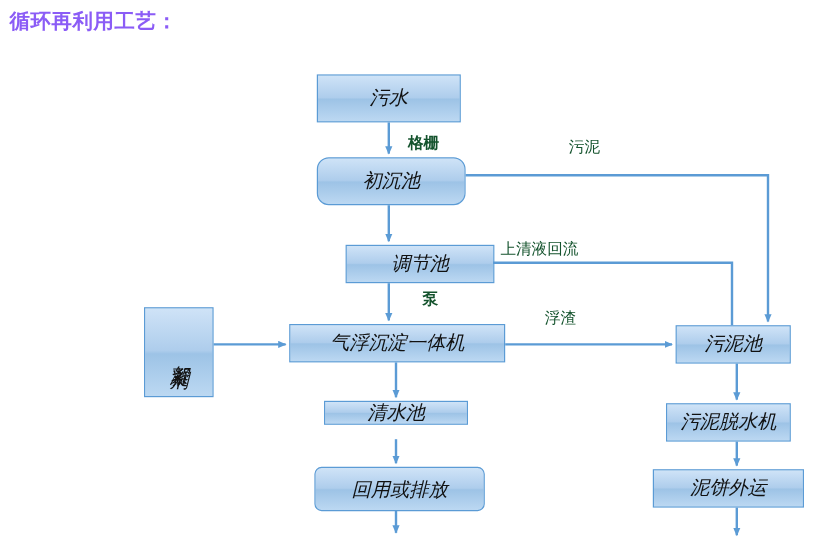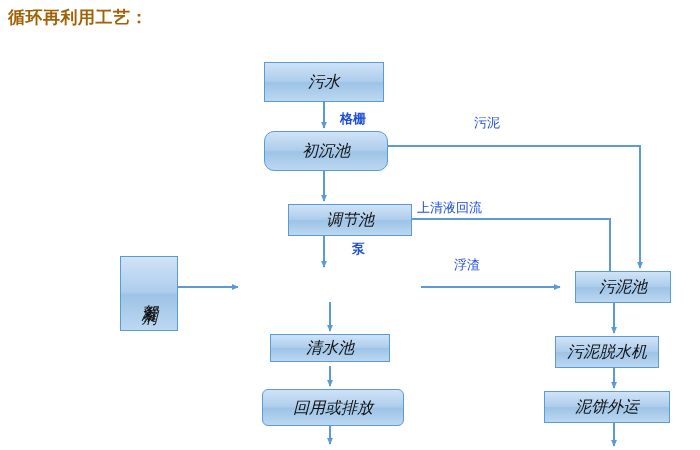--- a/index.html
+++ b/index.html
@@ -16,21 +16,21 @@
     height: 450px;
     background: #ffffff;
     overflow: hidden;
   }
   #title {
     position: absolute;
     left: 8px;
     top: 6px;
     font-size: 17px;
     font-weight: bold;
-    color: #a16207;
+    color: #8b5cf6;
     letter-spacing: 0.5px;
     white-space: nowrap;
   }
   svg.edges {
     position: absolute;
     left: 0;
     top: 0;
     width: 700px;
     height: 450px;
     pointer-events: none;
@@ -56,21 +56,21 @@
     letter-spacing: 2px;
     line-height: 1.15;
   }
   .node.big {
     font-size: 16px;
   }
   .edge-label {
     position: absolute;
     font-size: 13px;
     font-weight: bold;
-    color: #1d4ed8;
+    color: #14532d;
     white-space: nowrap;
     font-family: Liberation Serif, serif;
   }
   .edge-label.normal {
     font-weight: normal;
   }
 </style>
 </head>
 <body>
 
@@ -116,24 +116,25 @@
   </svg>
 
   <div class="node" style="left:264px; top:62px;  width:120px; height:40px;">污水</div>
 
   <div class="node" style="left:264px; top:131px; width:124px; height:40px;border-radius:10px;">初沉池</div>
 
   <div class="node" style="left:262px; top:204px; width:124px; height:32px;margin-left:26px;">调节池</div>
 
   <div class="node vertical" style="left:120px; top:256px; width:58px; height:75px;">絮凝剂</div>
 
+  <div class="node big" style="left:241px; top:270px; width:180px; height:32px;">气浮沉淀一体机</div>
 
-  <div class="node" style="left:563px; top:271px; width:96px;  height:32px;margin-left:12px;">污泥池</div>
+  <div class="node" style="left:563px; top:271px; width:96px;  height:32px;">污泥池</div>
 
-  <div class="node" style="left:270px; top:334px; width:120px; height:28px;">清水池</div>
+  <div class="node" style="left:270px; top:334px; width:120px; height:20px;">清水池</div>
 
   <div class="node" style="left:555px; top:336px; width:104px; height:32px;">污泥脱水机</div>
 
   <div class="node" style="left:262px; top:389px; width:142px; height:37px;border-radius:6px;">回用或排放</div>
 
   <div class="node" style="left:544px; top:391px; width:126px; height:32px;">泥饼外运</div>
 
   <div class="edge-label" style="left:340px; top:110px;">格栅</div>
 
   <div class="edge-label normal" style="left:474px; top:114px;">污泥</div>

